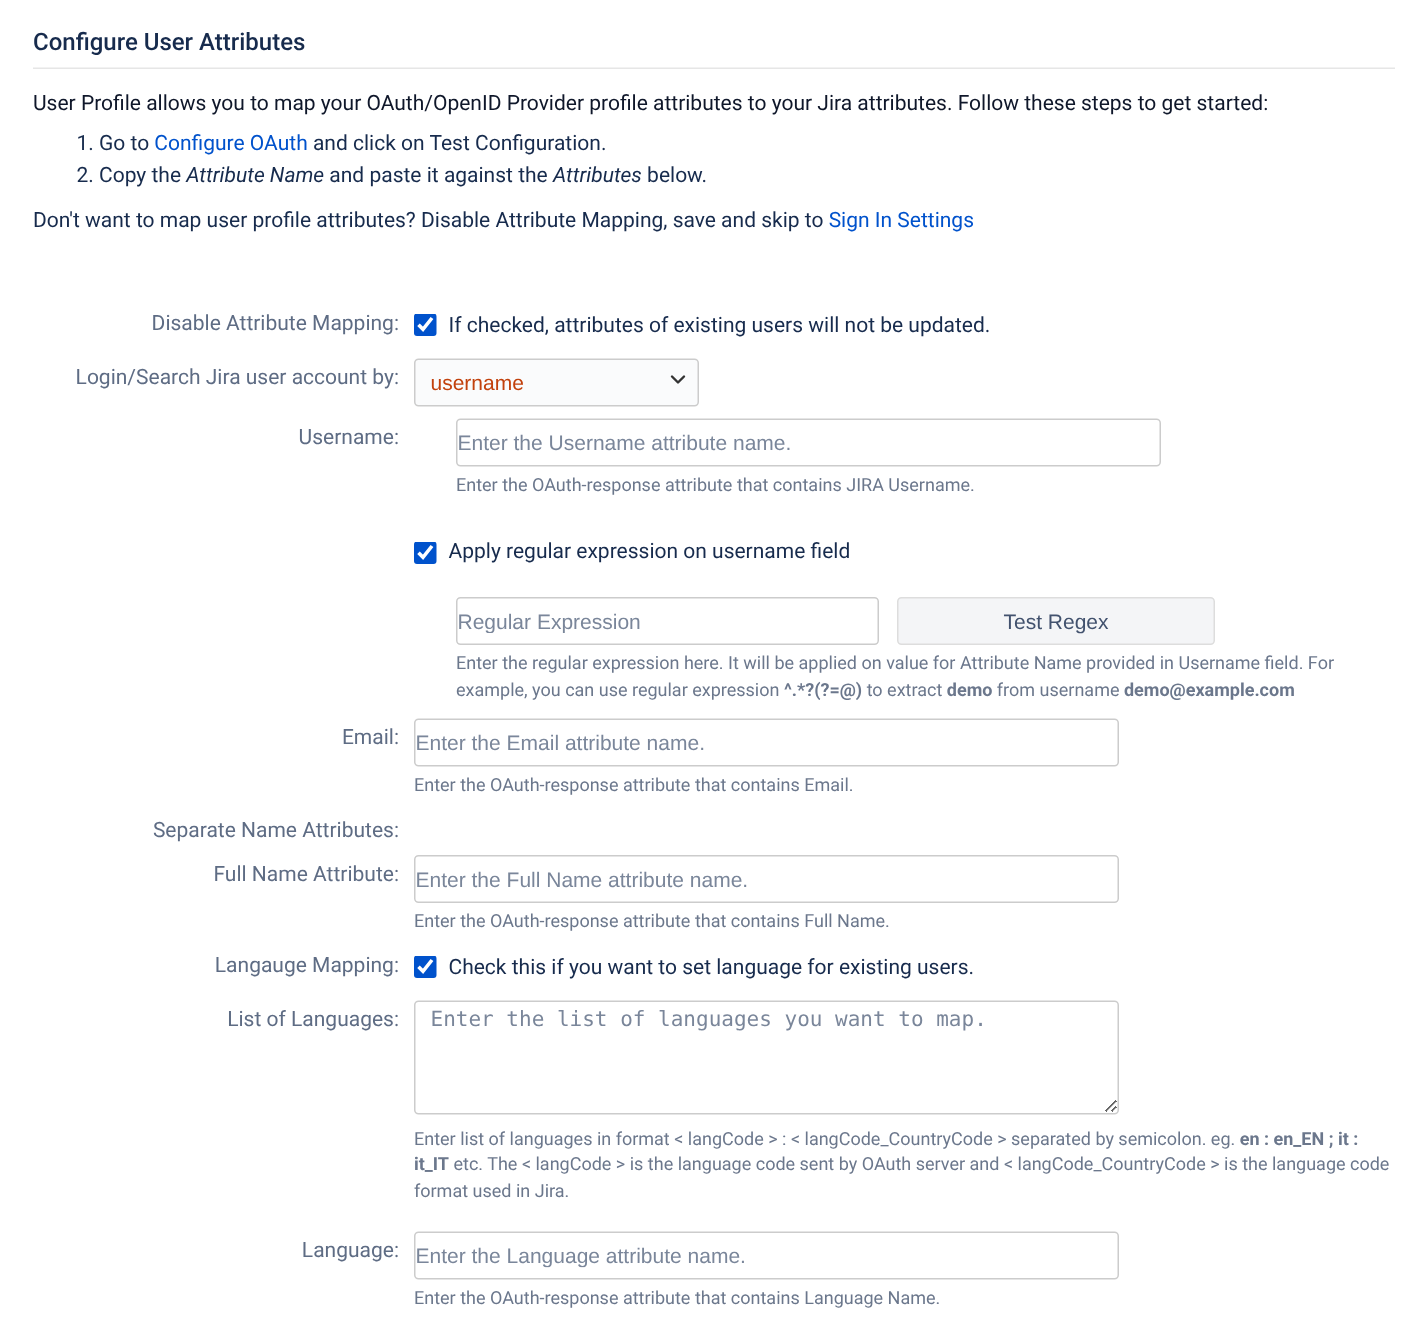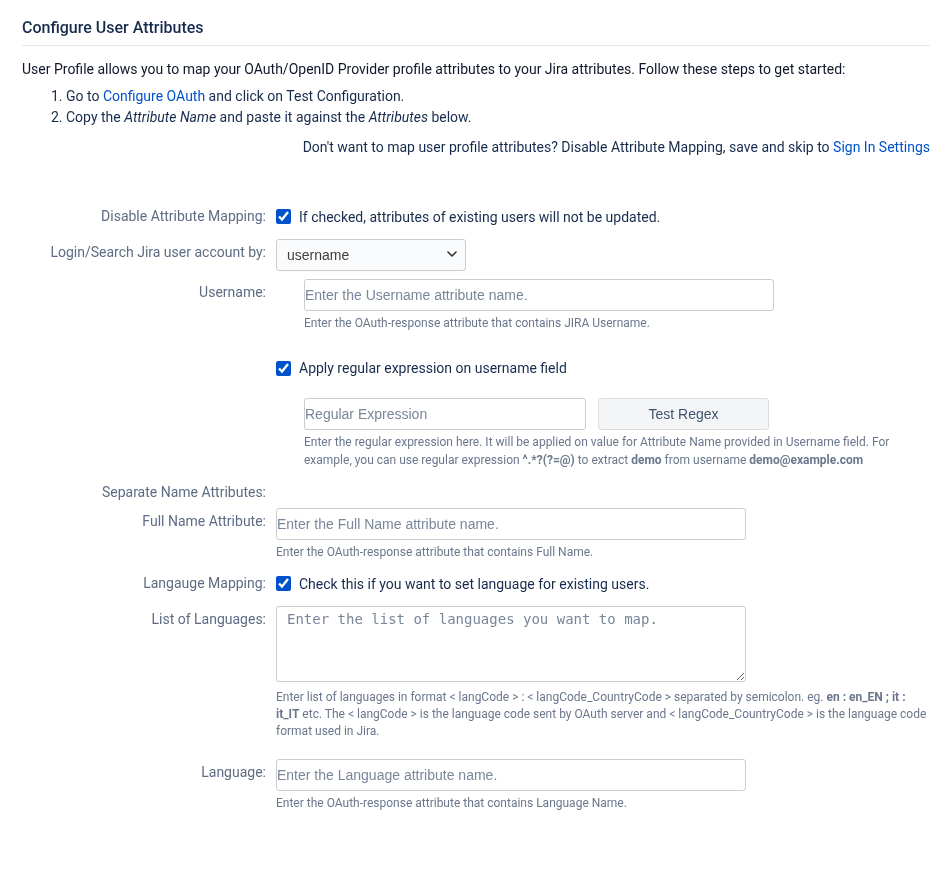--- a/index.html
+++ b/index.html
@@ -38,21 +38,20 @@
     line-height: 1.55;
   }
   a.link {
     color: #0052CC;
     text-decoration: none;
   }
   .ital { font-style: italic; }
   .skip-note {
     margin: 4px 0 24px 0;
     font-size: 14px;
-    text-align: right;
   }
   .form-area {
     padding-top: 24px;
   }
   .form-row {
     display: flex;
     align-items: flex-start;
     margin-bottom: 8px;
   }
   .form-row.tight { margin-bottom: 0px; gap: 28px; }
@@ -87,21 +86,21 @@
     margin: 0;
     cursor: pointer;
   }
   select.sel {
     appearance: none;
     -webkit-appearance: none;
     height: 32px;
     width: 190px;
     padding: 4px 28px 4px 10px;
     font-size: 14px;
-    color: #404040;
+    color: #c2410c;
     background: #fafbfc;
     border: 1px solid #ccc;
     border-radius: 3px;
     background-image: none;
     cursor: pointer;
   }
   .select-wrap {
     position: relative;
     display: inline-block;
   }
@@ -157,21 +156,21 @@
   }
   button.btn-light {
     height: 32px;
     padding: 0 20px;
     background: #F4F5F7;
     border: 1px solid #ddd;
     border-radius: 3px;
     color: #42526E;
     font-size: 14px;
     cursor: pointer;
-    width: 171px;
+    width: 212px;
   }
   .spacer-lg { height: 22px; }
   .spacer-sm { height: 10px; }
   .spacer-xs { height: 4px; }
 </style>
 </head>
 <body>
 
 <div class="page">
 
@@ -250,20 +249,27 @@
           <button class="btn-light">Test Regex</button>
         </div>
         <div class="help-text">
           <span>Enter the regular expression here. It will be applied on value for Attribute Name provided in Username field. For example, you can use regular expression </span><span class="strong">^.*?(?=@)</span><span> to extract </span><span class="strong">demo</span><span> from username </span><span class="strong">demo@example.com</span>
         </div>
       </div>
     </div>
 
     <div class="spacer-sm"></div>
 
+    <div class="form-row">
+      <div class="form-label">Email:</div>
+      <div class="form-ctrl">
+        <input type="text" class="text" placeholder="Enter the Email attribute name." style="">
+        <div class="help-text">Enter the OAuth-response attribute that contains Email.</div>
+      </div>
+    </div>
 
     <div class="form-row">
       <div class="form-label">Separate Name Attributes:</div>
     </div>
 
     <div class="form-row">
       <div class="form-label">Full Name Attribute:</div>
       <div class="form-ctrl">
         <input type="text" class="text" placeholder="Enter the Full Name attribute name." style="">
         <div class="help-text">Enter the OAuth-response attribute that contains Full Name.</div>

